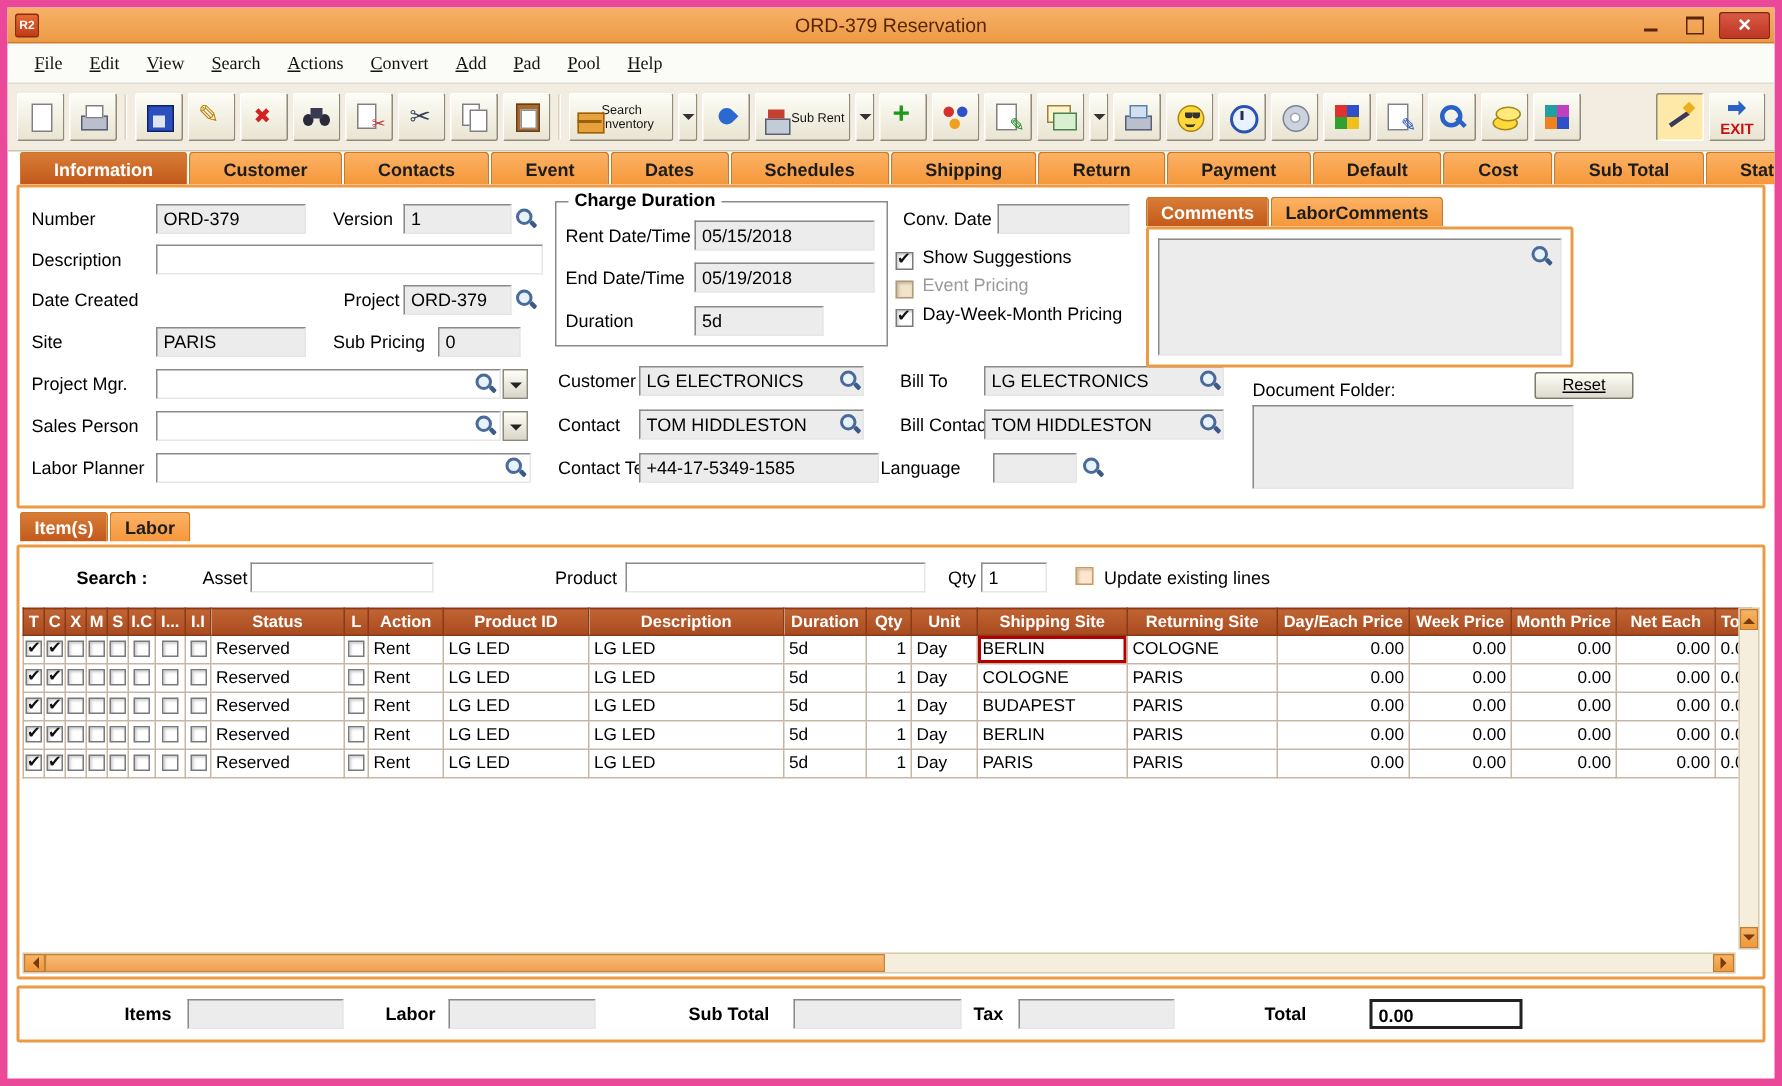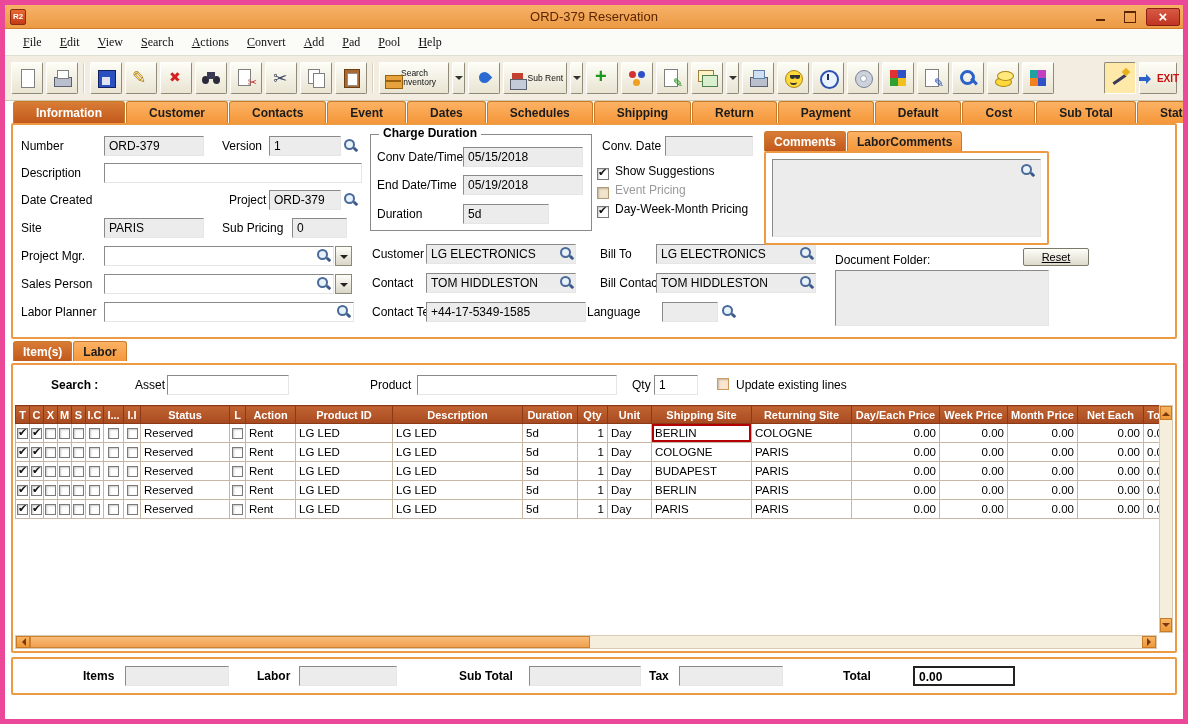--- a/index.html
+++ b/index.html
@@ -278,21 +278,21 @@
       </span>
     <span class="tbtn">
         <span class="ic ic-money"></span>
       </span>
     <span class="tbtn">
         <span class="ic ic-cube2"></span>
       </span>
     <span class="tbtn pressed" style="margin-left:auto;">
         <span class="ic ic-wand"></span>
       </span>
-    <span class="tbtn" style="width:38px; flex-direction:row; gap:4px;">
+    <span class="tbtn" style="width:38px; flex-direction:column; gap:4px;">
       <span class="ic sm ic-exitarrow" style="height:12px;"></span>
       <span class="exit-label">EXIT</span>
     </span>
   </div>
 
   <div class="tabstrip" style="top:96px;">
     <span class="tab active">Information</span>
     <span class="tab">Customer</span>
     <span class="tab">Contacts</span>
     <span class="tab">Event</span>
@@ -339,21 +339,21 @@
     <span class="fld white" style="left:91px; top:149px; width:230px;"></span>
     <span class="mag" style="left:303px; top:151px;"></span>
     <span class="drop" style="left:322px; top:149px;"></span>
 
     <span class="lbl" style="left:8px; top:177px;">Labor Planner</span>
     <span class="fld white" style="left:91px; top:177px; width:250px;"></span>
     <span class="mag" style="left:323px; top:179px;"></span>
 
     <div class="groupbox" style="left:357px; top:9px; width:222px; height:97px;">
       <span class="gtitle">Charge Duration</span>
-      <span class="lbl" style="left:6px; top:12px;">Conv Date/Time</span>
+      <span class="lbl" style="left:6px; top:12px;">Rent Date/Time</span>
       <span class="fld" style="left:92px; top:12px; width:120px;">05/15/2018</span>
       <span class="lbl" style="left:6px; top:40px;">End Date/Time</span>
       <span class="fld" style="left:92px; top:40px; width:120px;">05/19/2018</span>
       <span class="lbl" style="left:6px; top:69px;">Duration</span>
       <span class="fld" style="left:92px; top:69px; width:86px;">5d</span>
     </div>
 
     <span class="lbl" style="left:589px; top:11px;">Conv. Date</span>
     <span class="fld" style="left:652px; top:11px; width:88px;"></span>
 

